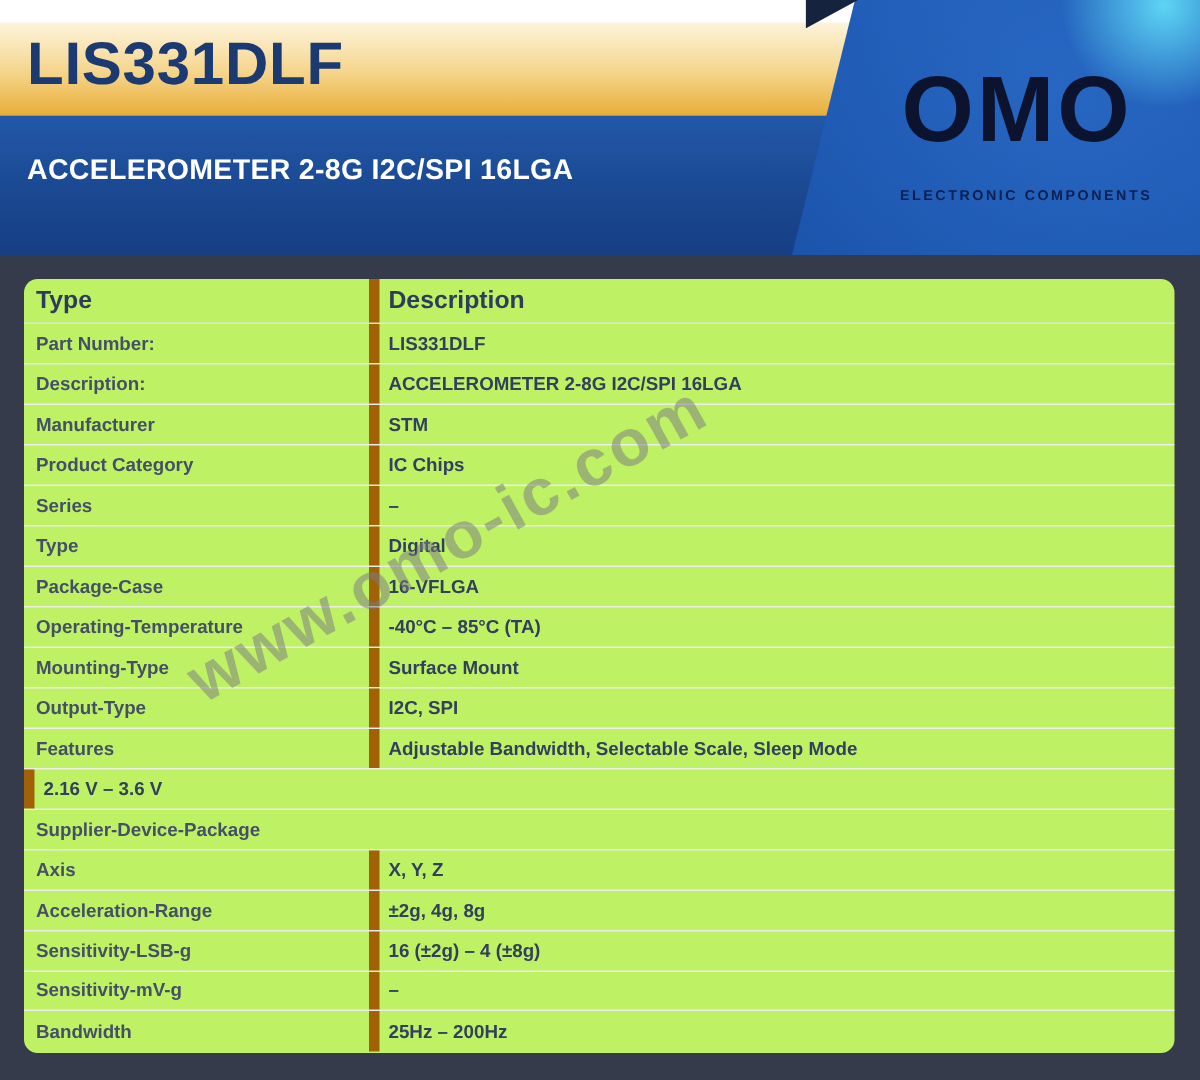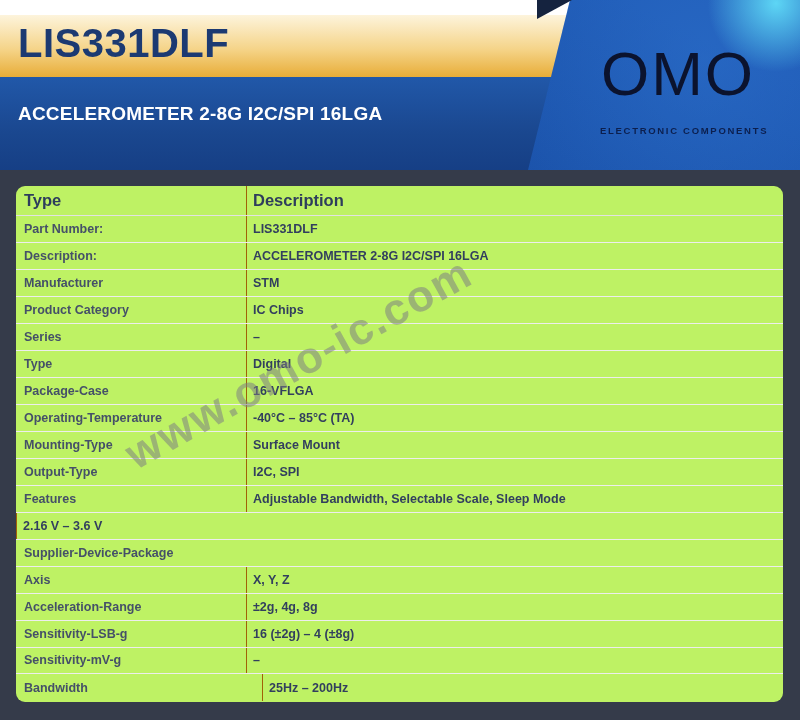--- a/index.html
+++ b/index.html
@@ -47,21 +47,21 @@
   .page-subtitle {
     position:absolute; left:18px; top:104px;
     font-size:19px; font-weight:bold; letter-spacing:0.2px;
     color:#ffffff; line-height:1;
   }
   .logo {
     position:absolute; left:600px; top:47px; width:156px;
     text-align:center;
   }
   .logo-text {
-    font-size:62px; font-weight:normal; letter-spacing:2px;
+    font-size:62px; font-weight:bold; letter-spacing:2px;
     color:#0b132e; line-height:0.88;
   }
   .logo-tagline {
     margin-top:23px;
     font-size:9.5px; font-weight:bold; letter-spacing:1.7px;
     color:#0c1f4e; white-space:nowrap;
   }
 
   
   .card {
@@ -73,26 +73,26 @@
   }
   .thead {
     display:flex; height:30px;
     border-bottom:1px solid #e2e2e2;
   }
   .th {
     font-size:16.5px; font-weight:bold; color:#2e3d5c;
     display:flex; align-items:center;
   }
   .col1 { width:230px; padding-left:8px; flex:none; }
-  .col2 { flex:1; padding-left:6px; border-left:1px solid #a16207; }
+  .col2 { flex:1; padding-left:6px; border-left:7px solid #a16207; }
   .tr {
     display:flex; height:26.98px;
     border-bottom:1px solid #ededed;
   }
-  .tr:last-child { border-bottom:none;gap:16px; }
+  .tr:last-child { border-bottom:none; }
   .td {
     font-size:12.5px; font-weight:bold;
     display:flex; align-items:center;
   }
   .td.col1 { color:#455068; }
   .td.col2 { color:#323f5e; }
 
   
   .watermark {
     position:absolute;

